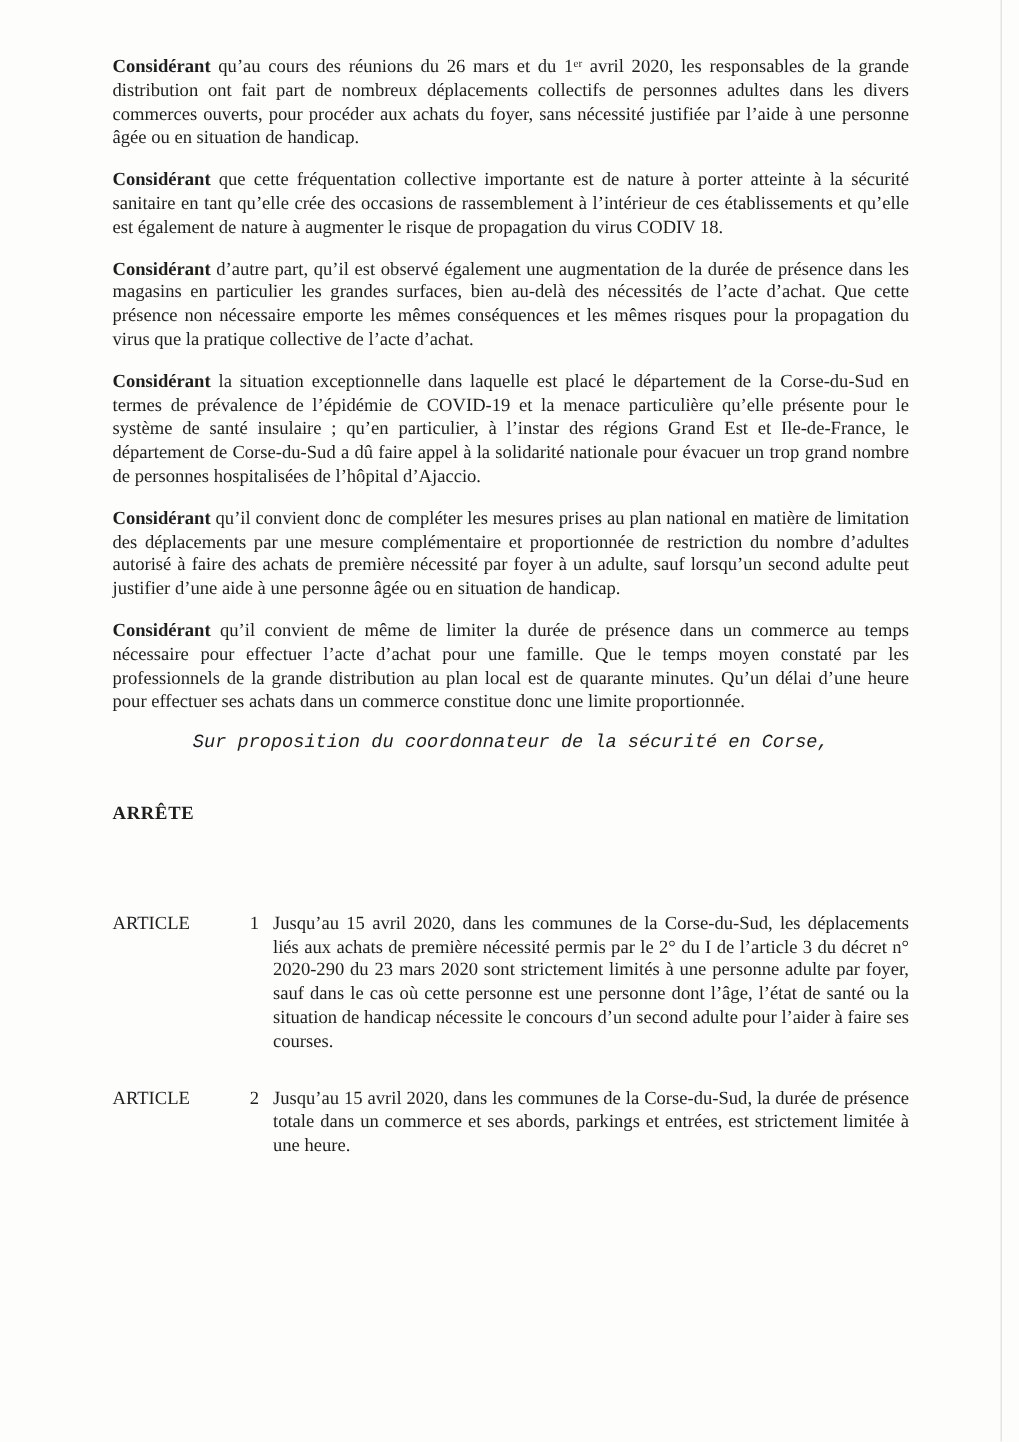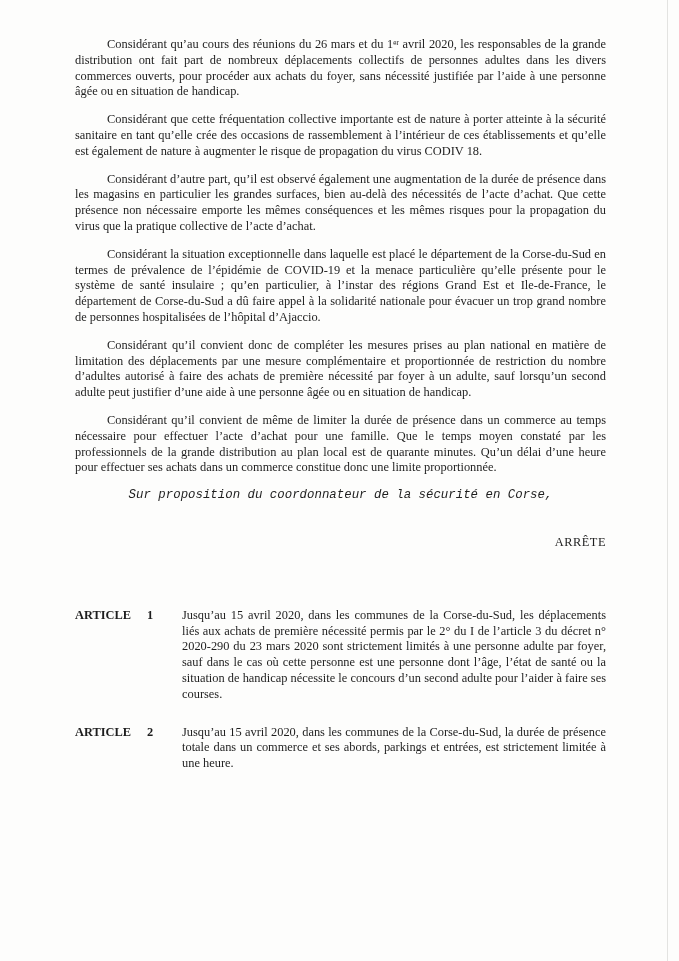--- a/index.html
+++ b/index.html
@@ -30,50 +30,50 @@
     width: 531px;
     font-size: 12.4px;
     line-height: 15.8px;
   }
   p.consid {
     margin: 0 0 12px 0;
     text-align: justify;
     text-justify: inter-word;
   }
   .lead {
-    font-weight: normal;
-    margin-left: 32px;
+    font-weight: bold;
   }
   .proposition {
     margin: 3px 0 0 0;
     text-align: center;
     font-style: italic;
     font-family: Liberation Mono, monospace;
   }
   .arrete {
     margin: 31px 0 0 0;
-    text-align: right;
-    font-weight: normal;
+    text-align: left;
+    font-weight: bold;
     letter-spacing: 0.5px;
   }
   .articles {
     margin-top: 57px;
   }
   .article {
     display: flex;
     align-items: flex-start;
   }
   .article + .article {
     margin-top: 22px;
   }
   .article-label {
     flex: none;
     width: 107px;
-    font-weight: bold;
+    font-weight: normal;
     display: flex;
+    gap: 24px;
   }
   .article-num {
     margin-left: 16px;
   }
   .article-text {
     flex: 1;
     margin: 0;
     text-align: justify;
     text-justify: inter-word;
   }

